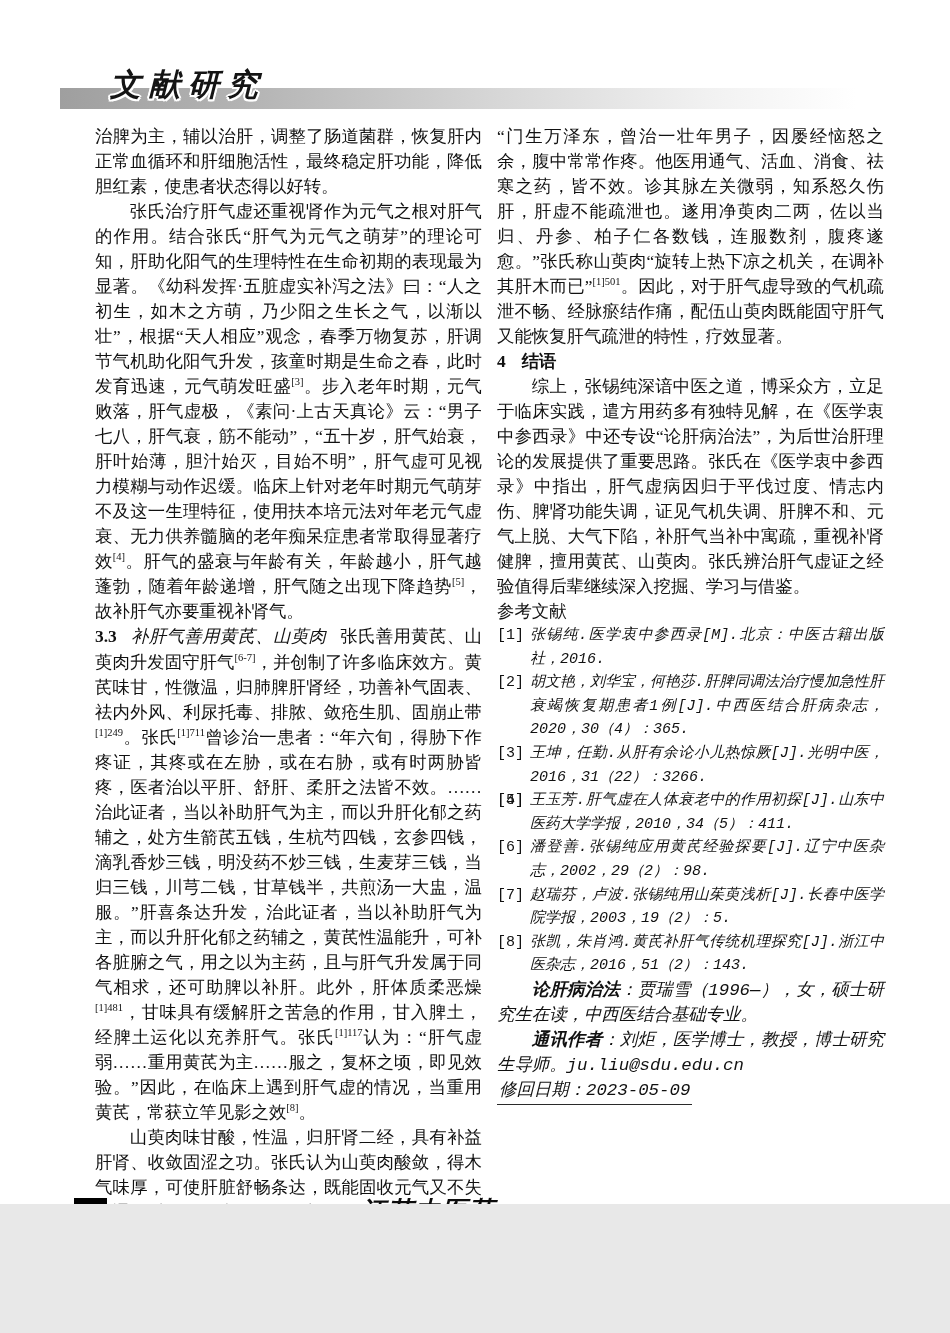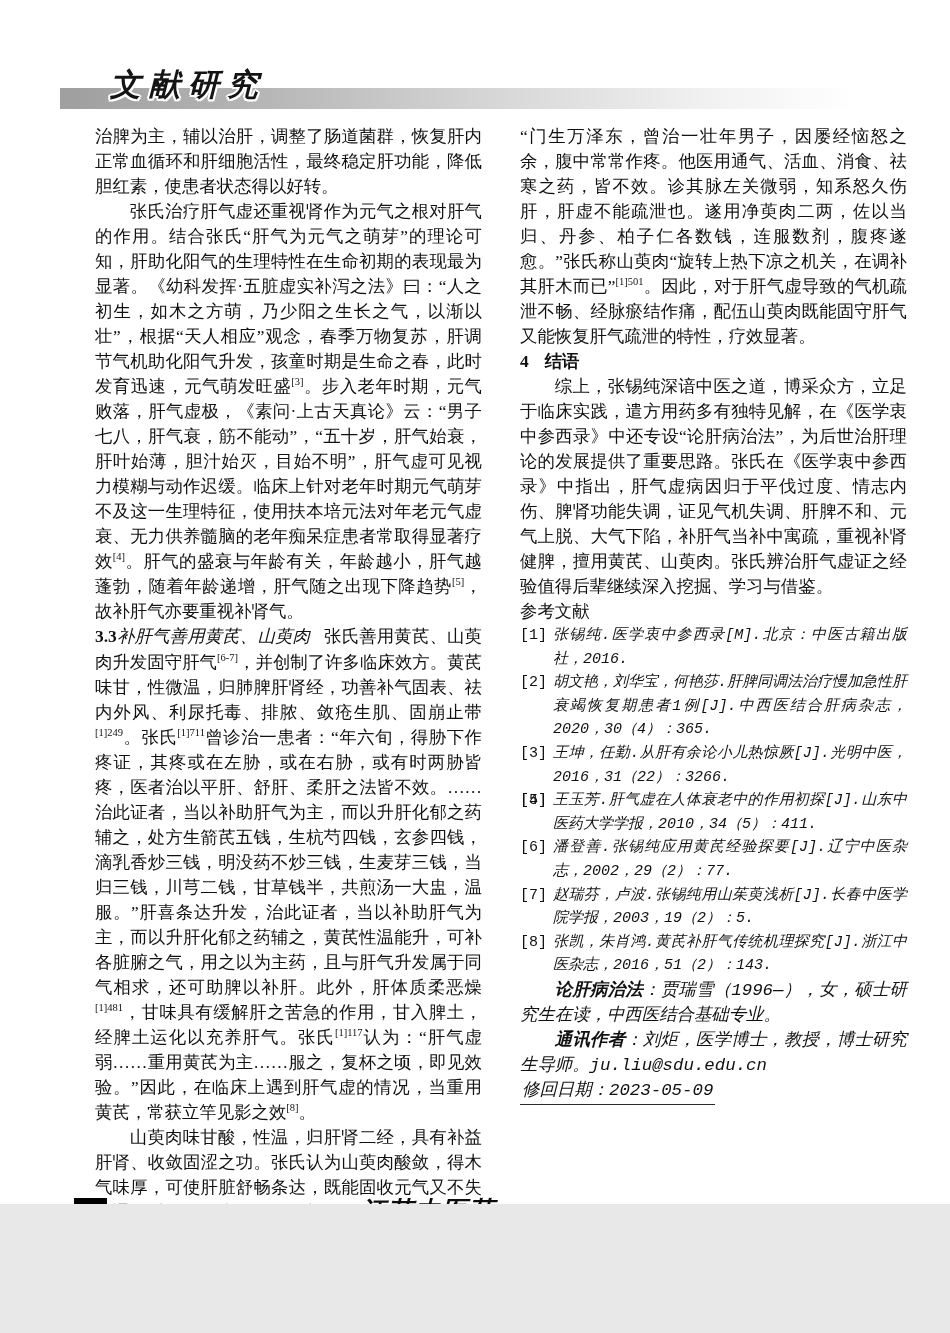--- a/index.html
+++ b/index.html
@@ -16,26 +16,26 @@
   .banner-title {
     position:absolute; left:110px; top:64px; z-index:2;
     font-size:31px; font-weight:700; font-style:italic; letter-spacing:8px;
     color:#141414;
     text-shadow:2px 0 0 #fff,-2px 0 0 #fff,0 2px 0 #fff,0 -2px 0 #fff,
                 1.5px 1.5px 0 #fff,-1.5px -1.5px 0 #fff,1.5px -1.5px 0 #fff,-1.5px 1.5px 0 #fff;
   }
   
   .col { position:absolute; top:124px; width:387px; }
   .col-left  { left:95px;  }
-  .col-right { left:520px; }
+  .col-right { left:497px; }
   .col p { margin:0; font-size:17.4px; line-height:25px; text-align:justify; }
   .indent { text-indent:2em; }
   sup { font-size:10.5px; line-height:0; }
   .kai { font-style:italic;font-family:Liberation Mono, monospace; }
-  .sec-num { font-weight:600; margin-right:0; }
+  .sec-num { font-weight:600; margin-right:14px; }
   .sec33-title { margin-right:14px; }
   .sec-head4 { margin:1px 0 1px 0; font-size:17.6px; line-height:25px; font-weight:700; }
   .sec-head4 .sec-num { margin-right:16px; }
   
   .refs-title { margin:3px 0 4px 0; text-align:center; font-size:18px; font-weight:400; line-height:25px; }
   ul.refs { list-style:none; margin:0; padding:0; }
   ul.refs li {
     position:relative; padding-left:33px; font-size:15px; line-height:23.6px;
     text-align:justify; margin:0;
   }
@@ -83,21 +83,21 @@
     <p class="sec-head4"><span class="sec-num">4</span><span>结语</span></p>
     <p class="indent">综上，张锡纯深谙中医之道，博采众方，立足于临床实践，遣方用药多有独特见解，在《医学衷中参西录》中还专设“论肝病治法”，为后世治肝理论的发展提供了重要思路。张氏在《医学衷中参西录》中指出，肝气虚病因归于平伐过度、情志内伤、脾肾功能失调，证见气机失调、肝脾不和、元气上脱、大气下陷，补肝气当补中寓疏，重视补肾健脾，擅用黄芪、山萸肉。张氏辨治肝气虚证之经验值得后辈继续深入挖掘、学习与借鉴。</p>
 
     <p class="refs-title">参考文献</p>
     <ul class="refs kai">
       <li><span class="ref-num">[1]</span><span>张锡纯.医学衷中参西录[M].北京：中医古籍出版社，2016.</span></li>
       <li><span class="ref-num">[2]</span><span>胡文艳，刘华宝，何艳莎.肝脾同调法治疗慢加急性肝衰竭恢复期患者1例[J].中西医结合肝病杂志，2020，30（4）：365.</span></li>
       <li><span class="ref-num">[3]</span><span>王坤，任勤.从肝有余论小儿热惊厥[J].光明中医，2016，31（22）：3266.</span></li>
       <li><span class="ref-num">[4]</span></li>
       <li><span class="ref-num">[5]</span><span>王玉芳.肝气虚在人体衰老中的作用初探[J].山东中医药大学学报，2010，34（5）：411.</span></li>
-      <li><span class="ref-num">[6]</span><span>潘登善.张锡纯应用黄芪经验探要[J].辽宁中医杂志，2002，29（2）：77.</span></li>
+      <li><span class="ref-num">[6]</span><span>潘登善.张锡纯应用黄芪经验探要[J].辽宁中医杂志，2002，29（2）：98.</span></li>
       <li><span class="ref-num">[7]</span><span>赵瑞芬，卢波.张锡纯用山茱萸浅析[J].长春中医学院学报，2003，19（2）：5.</span></li>
       <li><span class="ref-num">[8]</span><span>张凯，朱肖鸿.黄芪补肝气传统机理探究[J].浙江中医杂志，2016，51（2）：143.</span></li>
     </ul>
 
     <p class="author-note kai"><b>论肝病治法</b><span>：贾瑞雪（1996—），女，硕士研究生在读，中西医结合基础专业。</span></p>
     <p class="author-note kai"><b>通讯作者</b><span>：刘炬，医学博士，教授，博士研究生导师。ju.liu@sdu.edu.cn</span></p>
 
     <p class="date-line kai"><span>修回日期：2023-05-09</span></p>
   </div>
 

